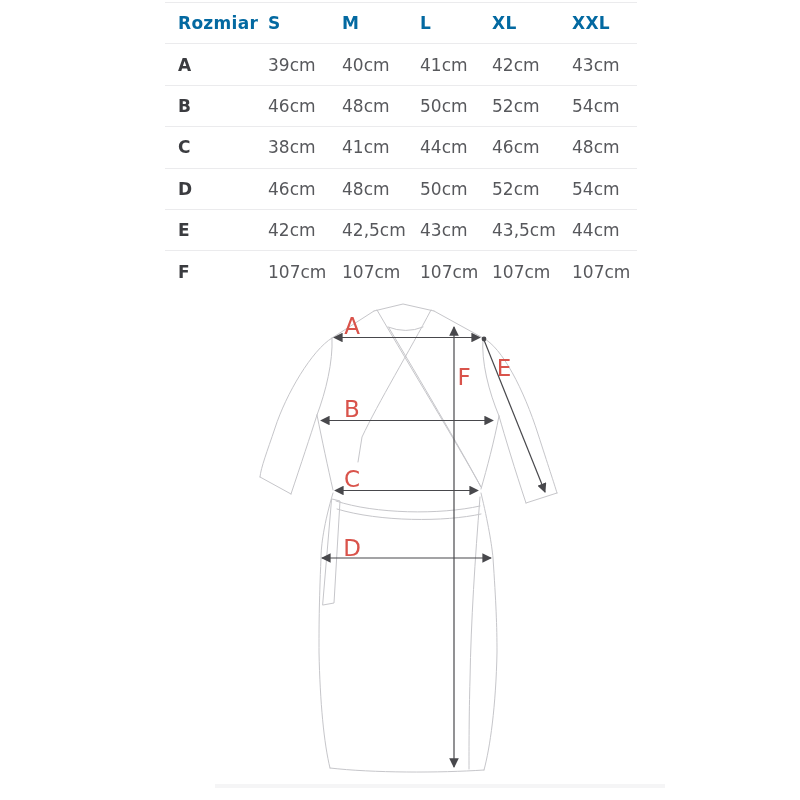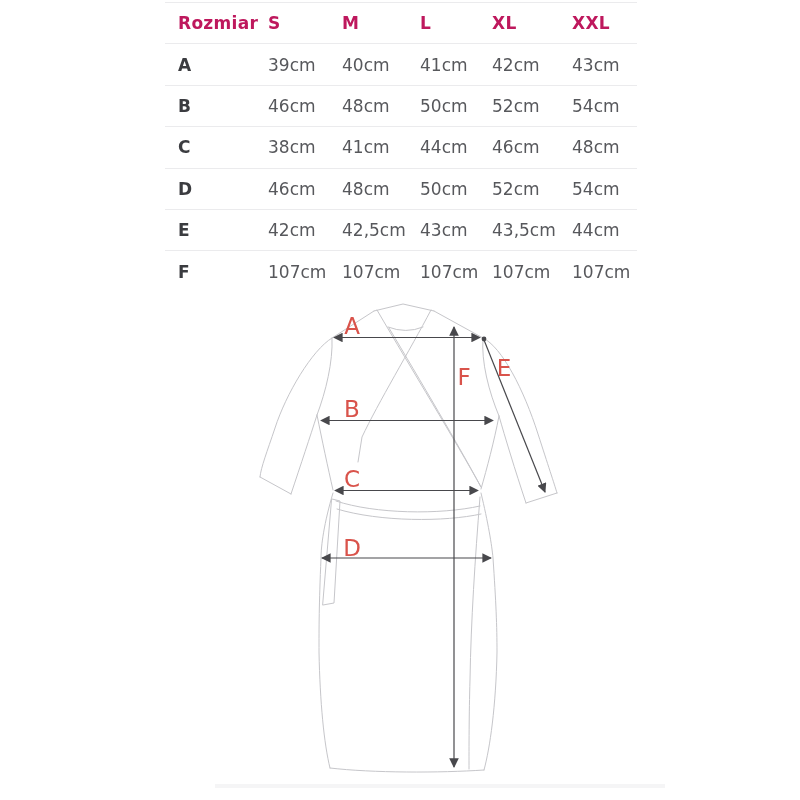--- a/index.html
+++ b/index.html
@@ -15,21 +15,21 @@
     border-top:1px solid #ebebed;
   }
   .t-row{
     height:41.4px;display:grid;align-items:center;
     grid-template-columns:90px 74px 78px 72px 80px 1fr;
     padding-left:13px;box-sizing:border-box;
     border-bottom:1px solid #ebebed;
     font-size:17px;color:#57585c;
   }
   .t-row:last-child{border-bottom:none;}
-  .t-row.head span{font-weight:700;color:#be185d;letter-spacing:.3px;}
+  .t-row.head span{font-weight:700;color:#0369a1;letter-spacing:.3px;}
   .t-row .rowlabel{font-weight:700;color:#3b3c40;}
 
   
   .diagram-svg{position:absolute;left:0;top:0;}
   .dim-label{
     position:absolute;transform:translate(-50%,-50%);
     font-size:23px;line-height:1;color:#d9534b;
   }
   .lbl-a{left:352px;top:326px;}
   .lbl-b{left:352px;top:409px;}

